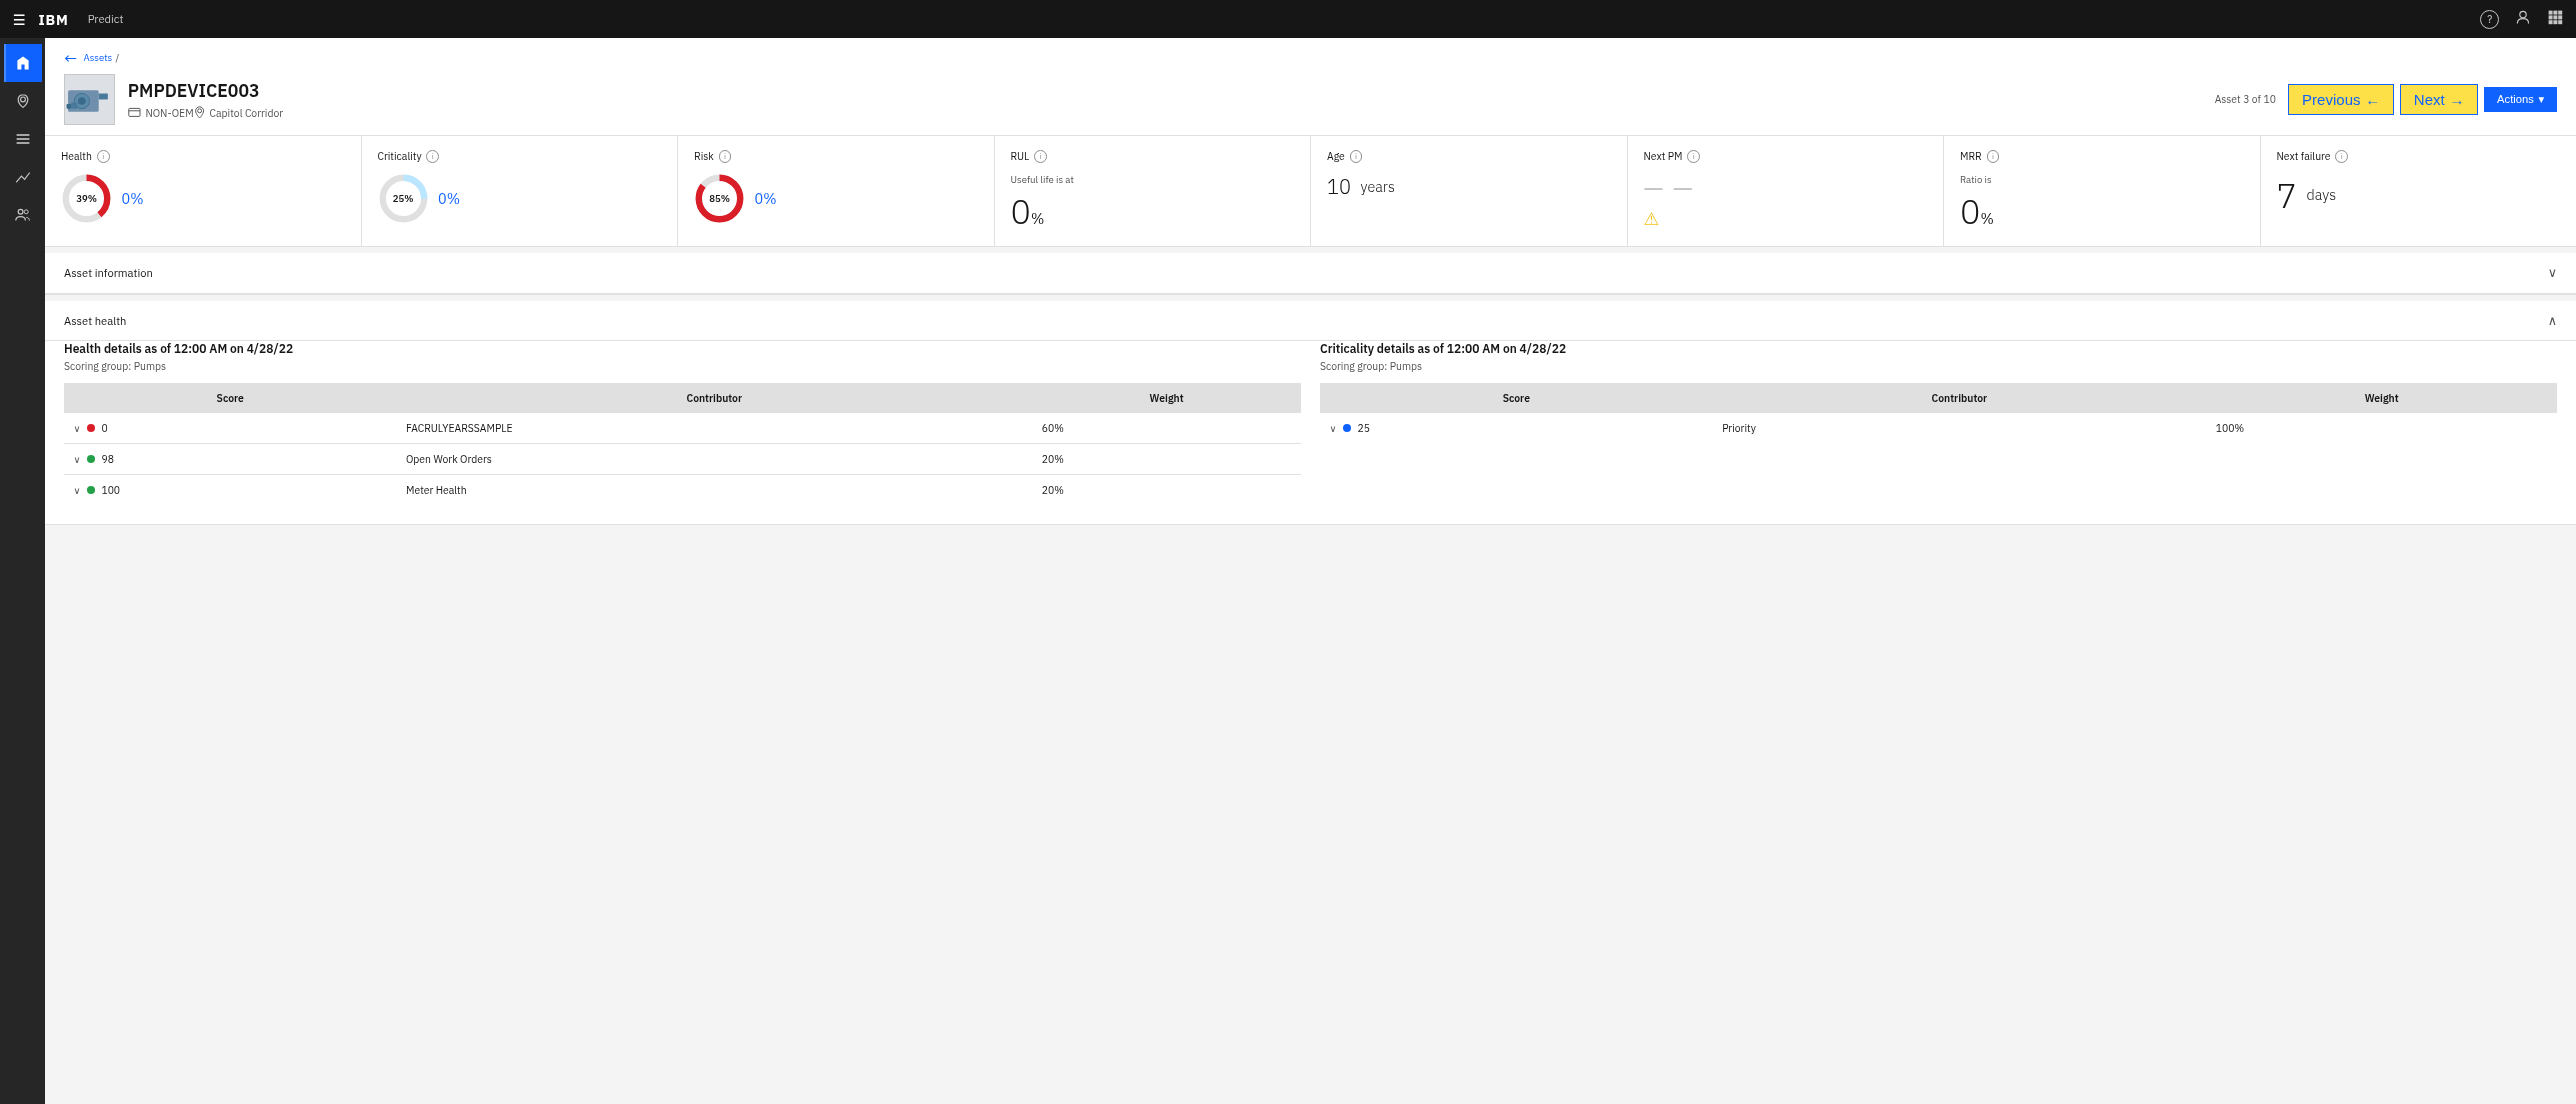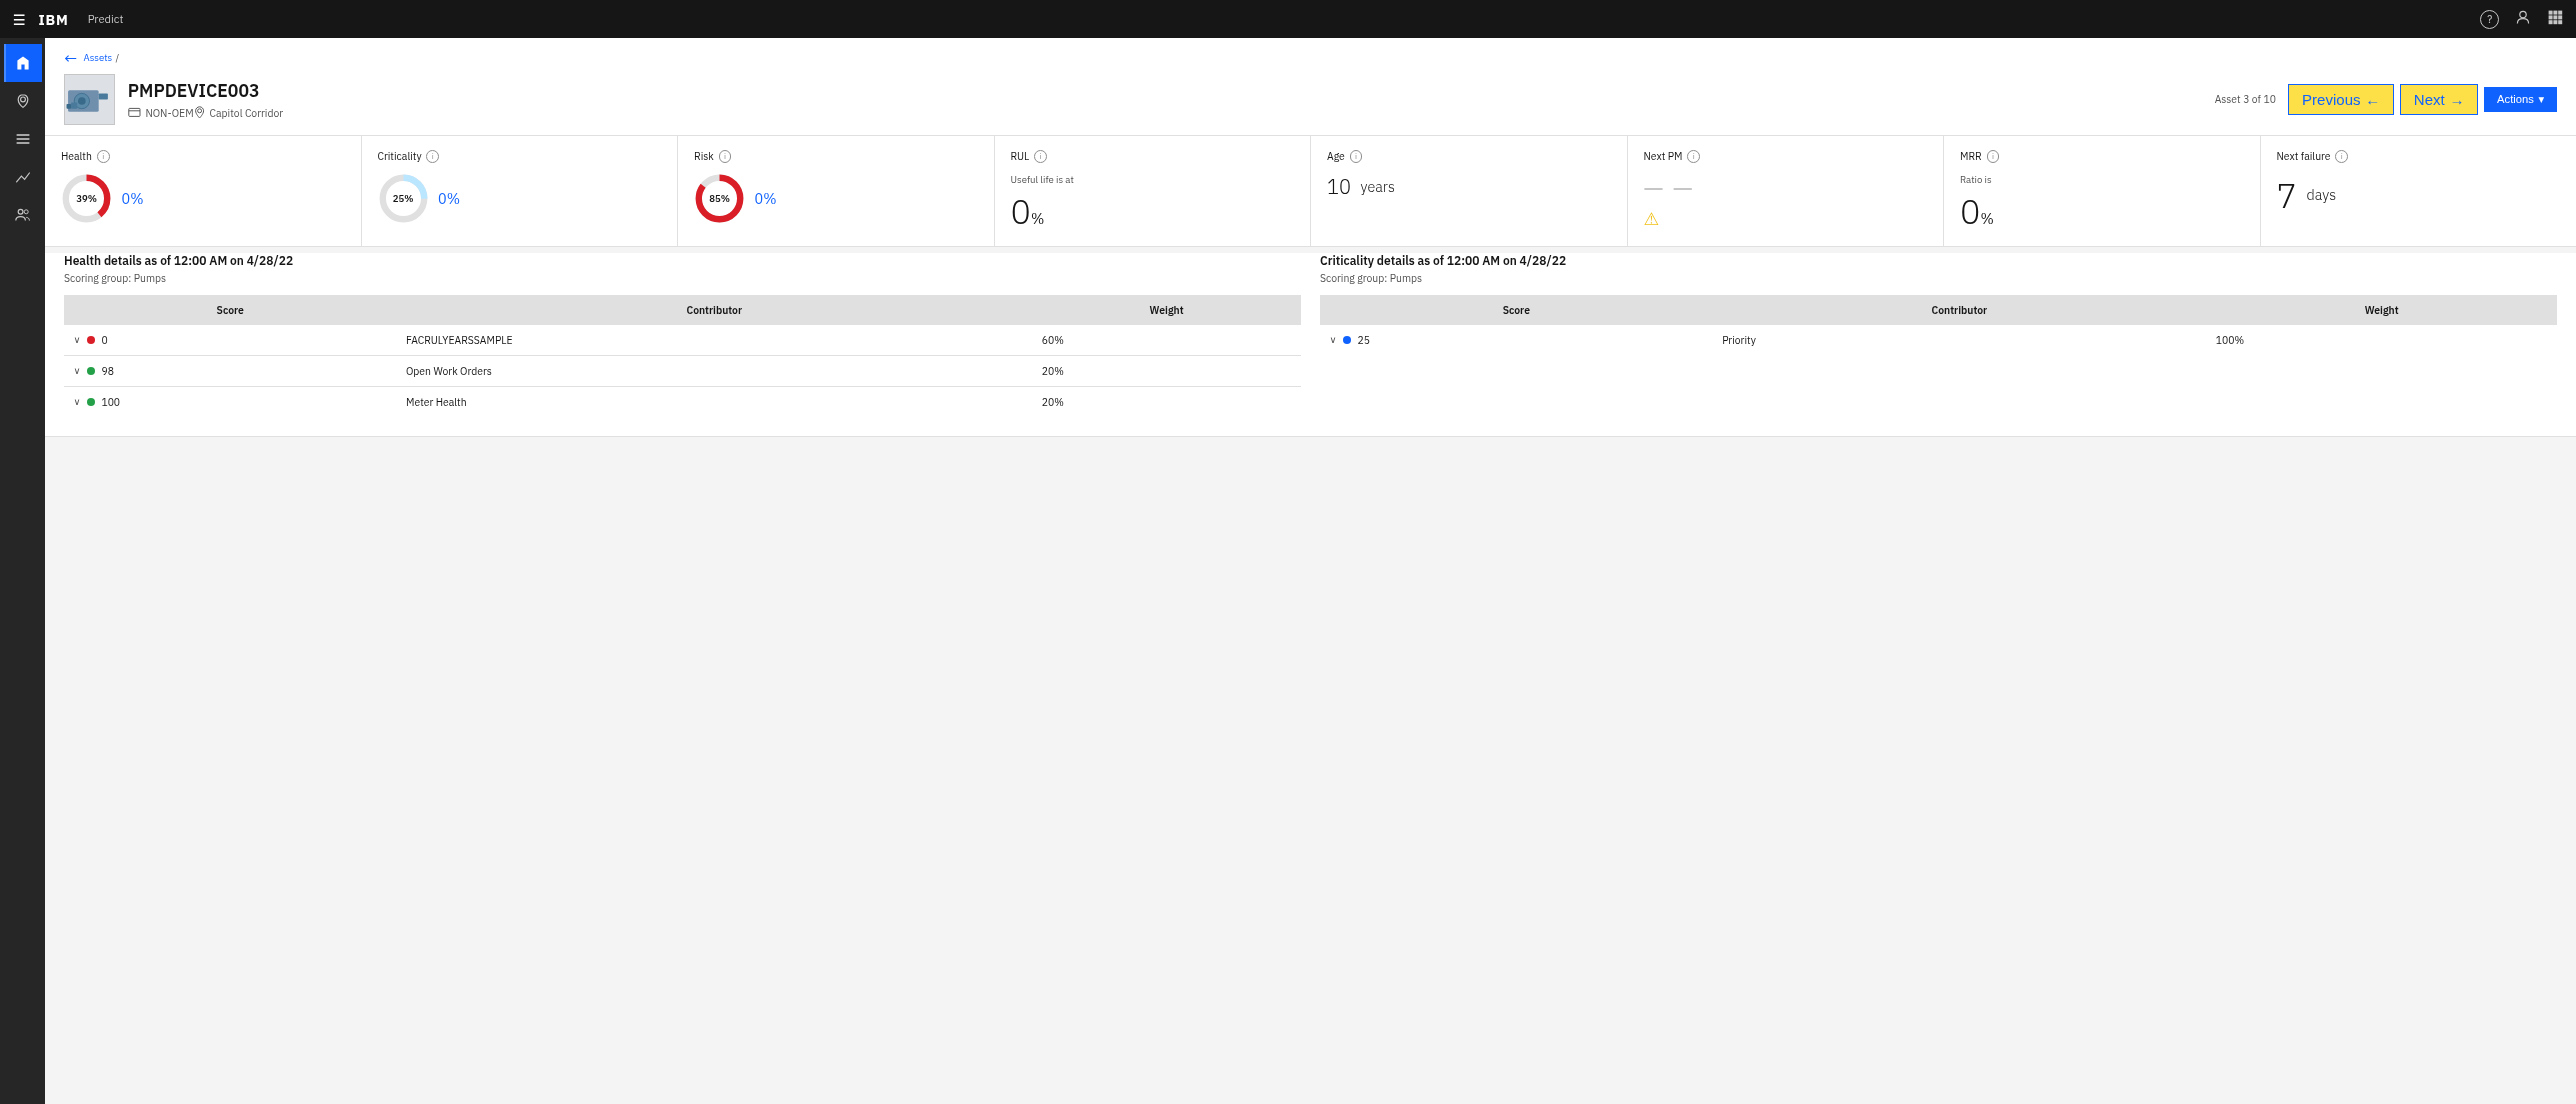--- a/index.html
+++ b/index.html
@@ -364,22 +364,32 @@
         <span>Next failure</span>
         <span class="info-icon">i</span>
       </div>
       <div class="metric-value-area">
         <span class="metric-nf-val" style="font-size:34px; font-weight:300;">7</span>
         <span class="metric-nf-unit">days</span>
       </div>
     </div>
   </div>
 
+  <div class="accordion" style="margin-top: 6.4px; background:#fff;">
+    <div class="accordion-header">
+      <span>Asset information</span>
+      <span style="font-size:12.8px; color:#525252;">∨</span>
+    </div>
+  </div>
 
   <div class="accordion" style="background:#fff;">
+    <div class="accordion-header">
+      <span>Asset health</span>
+      <span style="font-size:12.8px; color:#525252;">∧</span>
+    </div>
     <div class="accordion-body">
       <div class="health-details-grid">
 
         <div class="health-section">
           <div class="section-title">Health details as of 12:00 AM on 4/28/22</div>
           <div class="scoring-group">Scoring group:  Pumps</div>
           <table class="detail-table">
             <thead>
               <tr>
                 <th>Score</th>

